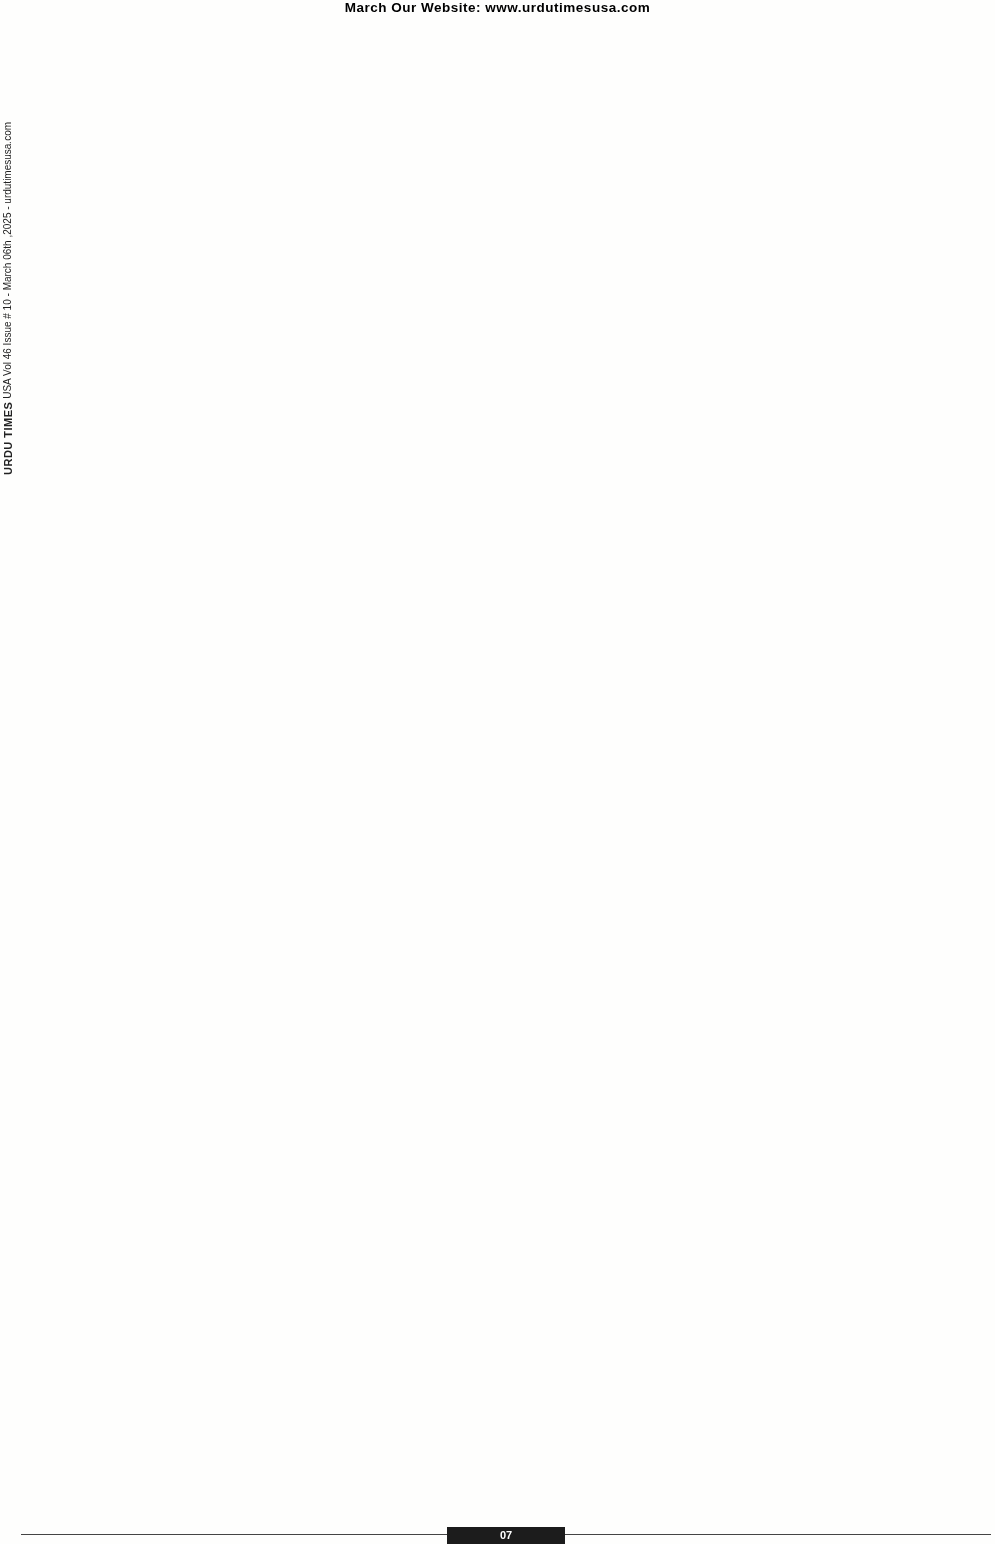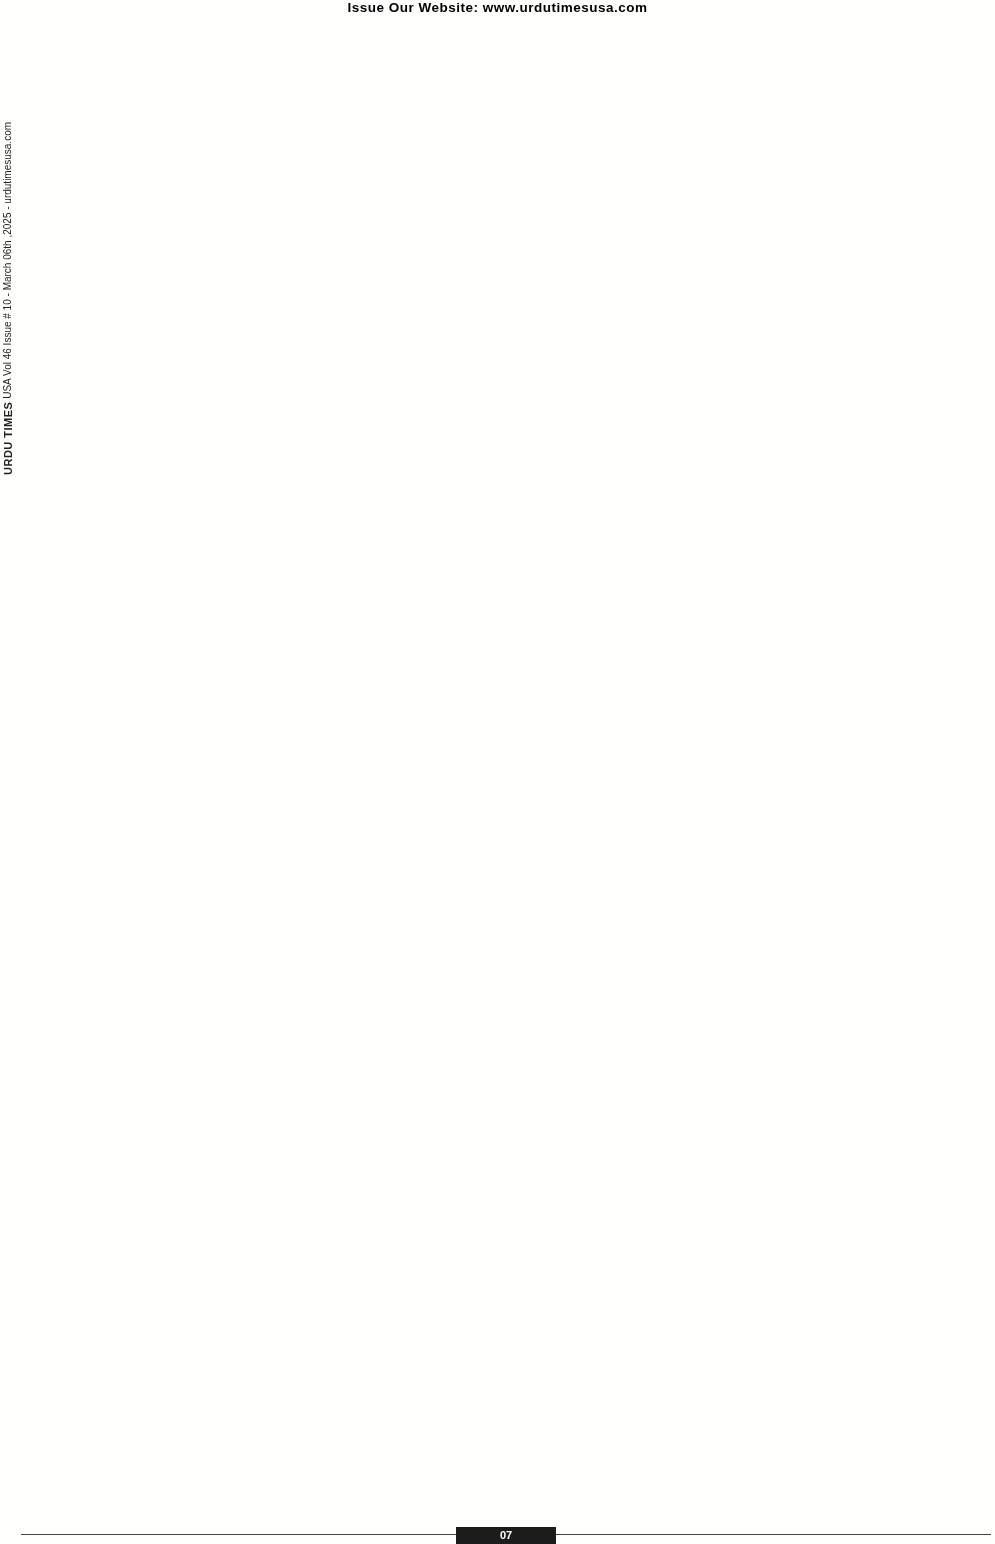--- a/index.html
+++ b/index.html
@@ -34,32 +34,32 @@
   .col {
     display: flex; flex-direction: column;
     overflow: hidden; min-width: 0;
   }
   .footer {
     position: absolute; left: 21px; right: 4px; bottom: 9px;
     border-top: 1.5px solid #444; height: 0;
   }
   .page-num-box {
     position: absolute; left: 50%; top: -8px; transform: translateX(-50%);
-    width: 100px; height: 17px; background: #1c1c1c;
+    width: 118px; height: 17px; background: #1c1c1c;
     color: #fff; text-align: center;
     font-family: "Liberation Sans", sans-serif;
     font-size: 11px; font-weight: bold; line-height: 17px;
   }
 </style>
 </head>
 <body>
 
 <div class="page">
 
-  <div class="masthead">Issue Our Website: www.urdutimesusa.com</div>
+  <div class="masthead">March Our Website: www.urdutimesusa.com</div>
 
   <div class="sidebar"><span class="brand">URDU TIMES</span><span> USA Vol 46 Issue # 10  -  March  06th ,2025  - urdutimesusa.com</span></div>
 
   <div class="columns">
       <div class="col" style="flex: 1 1 138px;"></div>
       <div class="col" style="flex: 1 1 137px;"></div>
       <div class="col" style="flex: 1 1 134px;"></div>
       <div class="col" style="flex: 1 1 134px;"></div>
       <div class="col" style="flex: 1 1 140px;"></div>
       <div class="col" style="flex: 1 1 138px;"></div>

